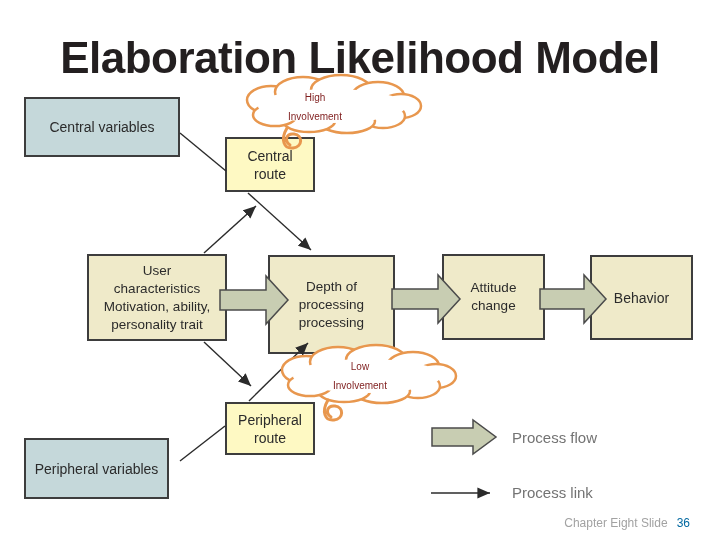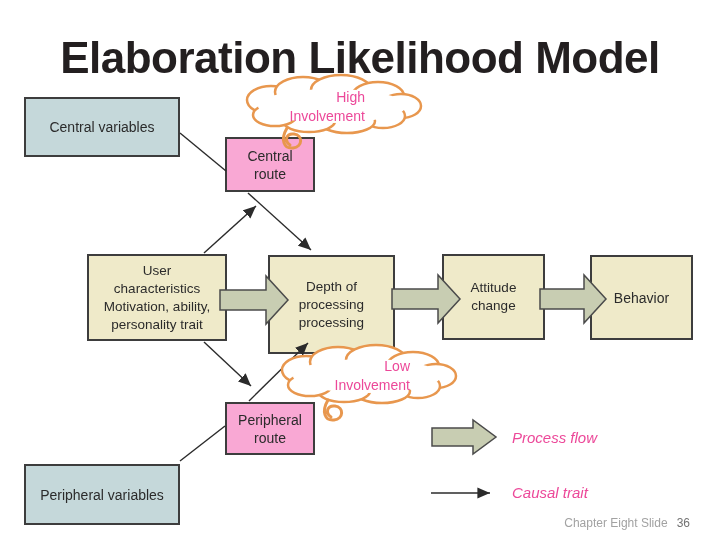--- a/index.html
+++ b/index.html
@@ -6,32 +6,32 @@
   .slide{position:relative;width:720px;height:540px;background:#ffffff;overflow:hidden;
          font-family:"Liberation Sans", sans-serif;}
   .title{position:absolute;top:33px;left:0;width:720px;text-align:center;
          font-size:44px;font-weight:bold;color:#231f20;letter-spacing:-0.5px;}
   .box{position:absolute;border:2px solid #3d3d3d;display:flex;flex-direction:column;
        justify-content:center;align-items:center;text-align:center;color:#2b2b2b;
        box-sizing:border-box;z-index:1;}
   .box .bl{line-height:18px;}
   .blue{background:#c5d8da;font-size:14px;}
   .tan{background:#efeac9;font-size:13.5px;}
-  .gray{background:#f9a8d4;font-size:14px;}
+  .gray{background:#fef9c3;font-size:14px;}
   .overlay{position:absolute;left:0;top:0;z-index:2;pointer-events:none;}
   .causal{stroke:#2b2b2b;stroke-width:1.4;fill:none;}
   .parrow{fill:#c8cdb2;stroke:#4b4b4b;stroke-width:1.5;stroke-linejoin:miter;}
   .cloud-bump{fill:#ffffff;stroke:#e8974e;stroke-width:2.5;}
   .cloud-cover{fill:#ffffff;stroke:none;}
   .cloud-tail{fill:none;stroke:#e8974e;stroke-width:3;stroke-linecap:round;}
-  .cloud-text{position:absolute;z-index:3;text-align:right;font-size:14px;
-              color:#ec4899;line-height:19px;}
-  .legend-label{position:absolute;z-index:3;font-style:italic;font-size:15px;color:#ec4899;}
+  .cloud-text{position:absolute;z-index:3;text-align:center;font-size:10px;
+              color:#7f1d1d;line-height:19px;}
+  .legend-label{position:absolute;z-index:3;font-size:15px;color:#737373;}
   .footer{position:absolute;right:30px;bottom:10px;z-index:3;font-size:12px;color:#a2a2a2;}
-  .footer .pg{margin-left:9px;color:#737373;}
+  .footer .pg{margin-left:9px;color:#0369a1;}
 </style>
 </head>
 <body>
 
 <div class="slide">
 
   <div class="title">Elaboration Likelihood Model</div>
 
   <div class="box blue" style="left:24px;top:97px;width:156px;height:60px">
     <div class="bl">Central variables</div>
@@ -62,21 +62,21 @@
 
   <div class="box tan" style="left:590px;top:255px;width:103px;height:85px;font-size:14px">
     <div class="bl">Behavior</div>
   </div>
 
   <div class="box gray" style="left:225px;top:402px;width:90px;height:53px">
     <div class="bl">Peripheral</div>
     <div class="bl">route</div>
   </div>
 
-  <div class="box blue" style="left:24px;top:464px;width:156px;height:61px">
+  <div class="box blue" style="left:24px;top:438px;width:145px;height:61px">
     <div class="bl">Peripheral variables</div>
   </div>
 
   <svg class="overlay" width="720" height="540" viewBox="0 0 720 540">
     <defs>
       <marker id="ah" markerWidth="10" markerHeight="8" refX="9" refY="4" orient="auto">
         <path d="M0,0 L9,4 L0,8 Z" fill="#2b2b2b"></path>
       </marker>
     </defs>
 
@@ -126,19 +126,19 @@
   <div class="cloud-text" style="left:265px;top:88px;width:100px">
     <div>High</div>
     <div>Involvement</div>
   </div>
   <div class="cloud-text" style="left:310px;top:357px;width:100px">
     <div>Low</div>
     <div>Involvement</div>
   </div>
 
   <div class="legend-label" style="left:512px;top:429px">Process flow</div>
-  <div class="legend-label" style="left:512px;top:484px">Causal trait</div>
+  <div class="legend-label" style="left:512px;top:484px">Process link</div>
 
   <div class="footer">
     <span>Chapter Eight Slide</span><span class="pg">36</span>
   </div>
 
 </div>
 
 </body></html>

